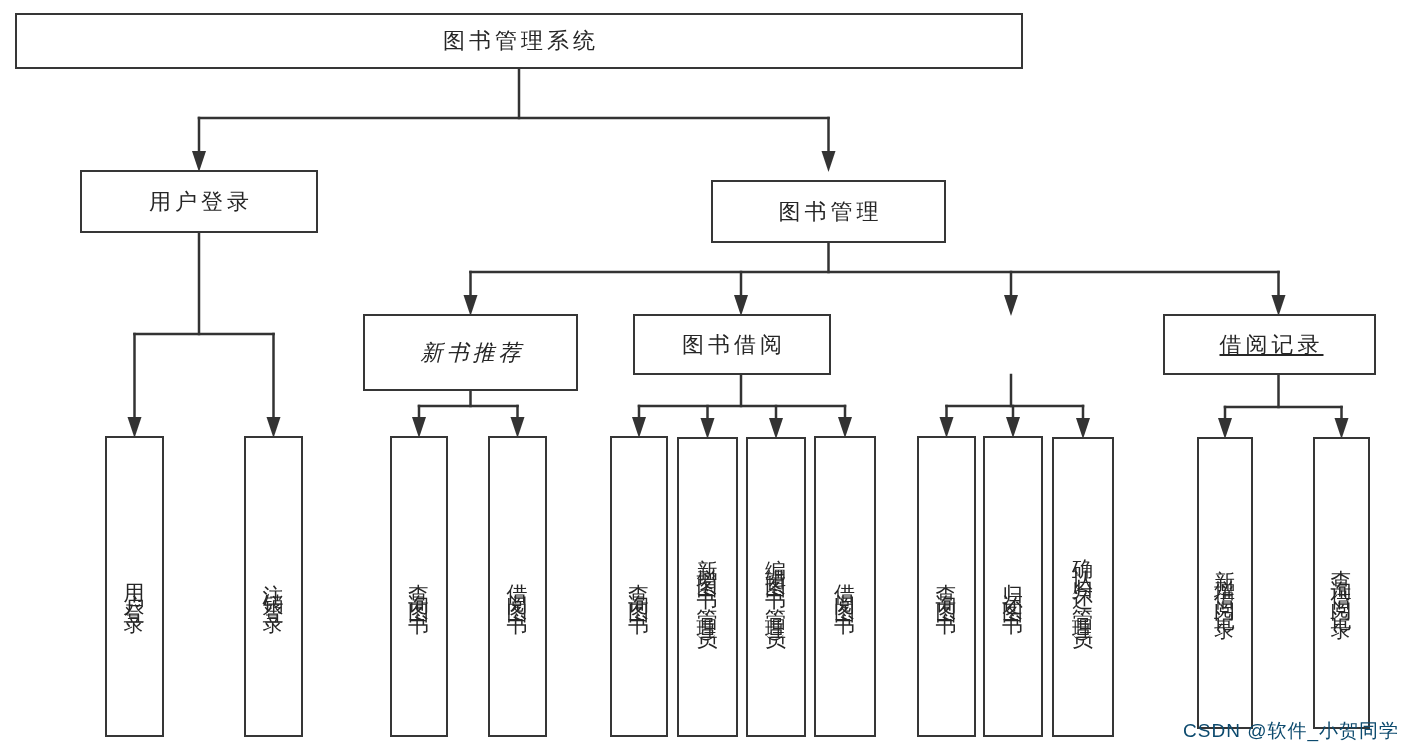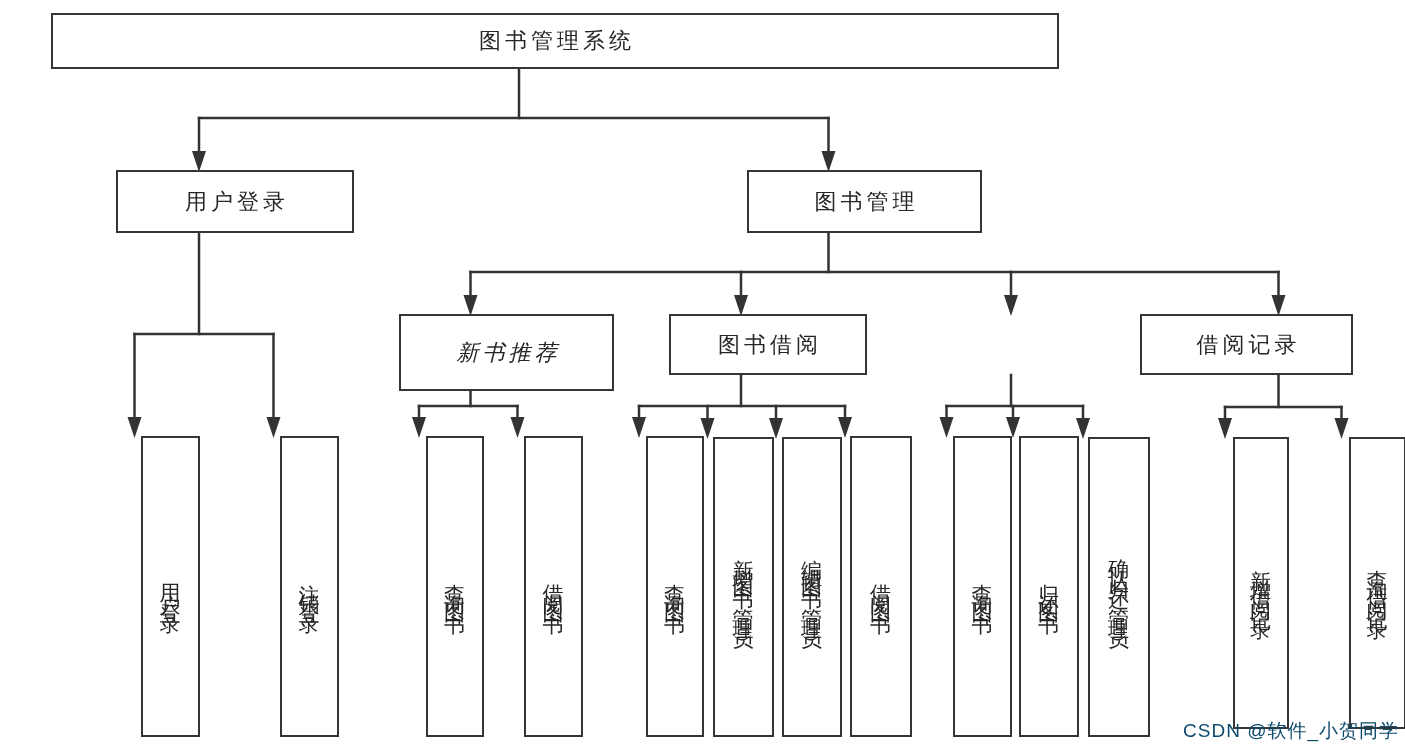--- a/index.html
+++ b/index.html
@@ -20,21 +20,20 @@
   }
   .box {
     position: absolute;
     background: #ffffff;
     border: 2.5px solid #363636;
     color: #262626;
     display: flex;
     align-items: center;
     justify-content: center;
     text-align: center;
-    margin-left: 36px;
   }
   .hbox {
     font-size: 22px;
     letter-spacing: 4px;
     text-indent: 4px; 
     white-space: nowrap;
   }
   .vbox .vtext {
     writing-mode: vertical-rl;
     line-height: 1;
@@ -113,31 +112,31 @@
       <polygon points="1334.5,418 1348.5,418 1341.5,439" fill="#333333"></polygon>
     </svg>
 
   <div class="box hbox" id="n-root" style="left: 15px; top: 13px; width: 1008px; height: 56px;">
     <span>图书管理系统</span>
   </div>
 
   <div class="box hbox" id="n-login" style="left: 80px; top: 170px; width: 238px; height: 63px;">
     <span>用户登录</span>
   </div>
-  <div class="box hbox" id="n-mgmt" style="left: 711px; top: 170px; width: 235px; height: 63px;">
+  <div class="box hbox" id="n-mgmt" style="left: 711px; top: 180px; width: 235px; height: 63px;">
     <span>图书管理</span>
   </div>
 
   <div class="box hbox" id="n-newbook" style="left: 363px; top: 314px; width: 215px; height: 77px; font-style: italic;">
     <span>新书推荐</span>
   </div>
   <div class="box hbox" id="n-borrow" style="left: 633px; top: 314px; width: 198px; height: 61px;">
     <span>图书借阅</span>
   </div>
-  <div class="box hbox" id="n-records" style="left: 1104px; top: 314px; width: 213px; height: 61px;">
+  <div class="box hbox" id="n-records" style="left: 1163px; top: 314px; width: 213px; height: 61px; text-decoration: underline;">
     <span>借阅记录</span>
   </div>
 
   <div class="box vbox" id="n-leaf_user_login" style="left: 105px; top: 436px; width: 59px; height: 301px;">
     <span class="vtext">用户登录</span>
   </div>
   <div class="box vbox" id="n-leaf_logout" style="left: 244px; top: 436px; width: 59px; height: 301px;">
     <span class="vtext">注销登录</span>
   </div>
   <div class="box vbox" id="n-leaf_q_newbook" style="left: 390px; top: 436px; width: 58px; height: 301px;">

